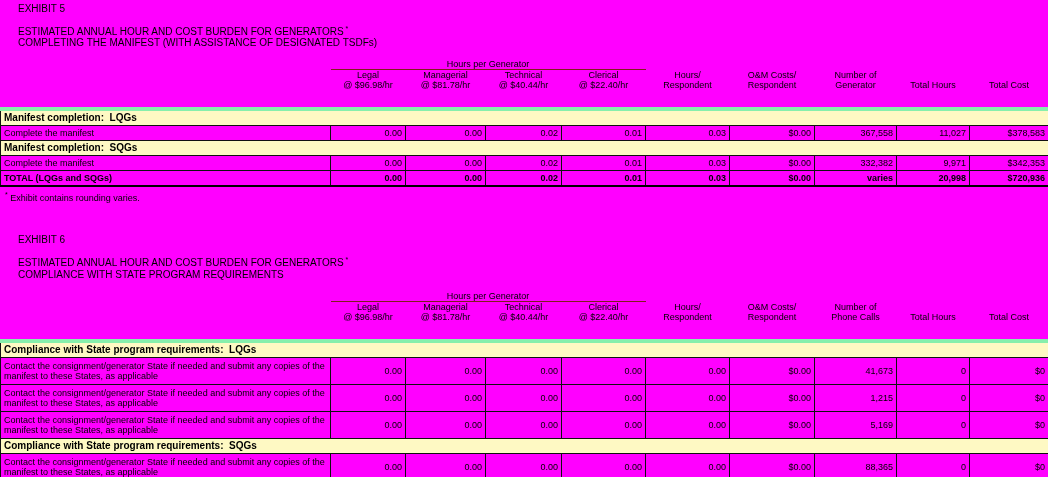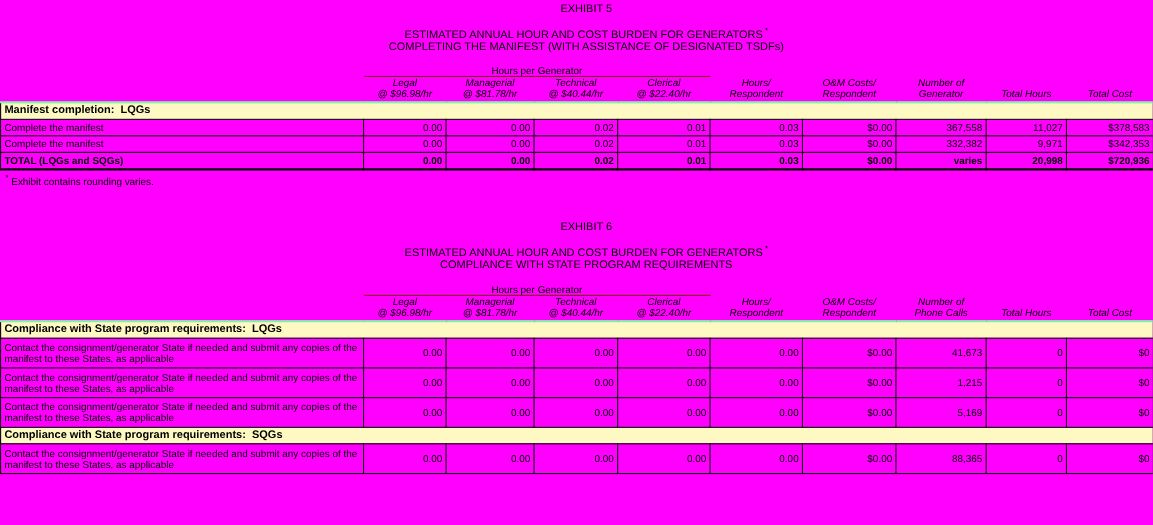--- a/index.html
+++ b/index.html
@@ -3,39 +3,39 @@
 <meta charset="utf-8">
 <style>
   html,body{margin:0;padding:0;}
   body{
     width:1048px;height:477px;
     background:#FF00FF;
     color:#000;
     font-family:"Liberation Sans", sans-serif;
     overflow:hidden;
   }
-  .titleblock{padding:3px 0 0 18px;text-align:center;}
+  .titleblock{padding:3px 0 0 18px;}
   .exh-label{font-size:10px;margin:0 0 9px 0;}
   .exh-title{font-size:10px;line-height:11px;margin:0;}
   .exh-title sup{font-size:7px;margin-left:2px;}
 
   table.burden{
     border-collapse:collapse;
     table-layout:fixed;
     width:1048px;
     margin-top:11px;
   }
   table.burden td{overflow:hidden;}
   thead td{
     font-size:9px;line-height:10px;
     text-align:center;vertical-align:bottom;
     padding:0 2px 1px 2px;
   }
   td.group-span{border-bottom:1px solid #7f1d1d;padding-bottom:0;}
-  tr.colhead td{border-bottom:2px solid #86efac;padding-bottom:2px;font-style:italic;}
+  tr.colhead td{border-bottom:4px solid #86efac;padding-bottom:17px;}
   tbody{border:1px solid #000;}
   tbody td{
     border:1px solid #111;
     font-size:9px;line-height:10px;
     padding:1px 3px;
     height:12px;
     vertical-align:middle;
   }
   tr.section td{
     background:#fef9c3;
@@ -132,20 +132,23 @@
         <td class="num">0.00</td>
         <td class="num">0.00</td>
         <td class="num">0.02</td>
         <td class="num">0.01</td>
         <td class="num">0.03</td>
         <td class="num">$0.00</td>
         <td class="num">367,558</td>
         <td class="num">11,027</td>
         <td class="num">$378,583</td>
       </tr>
+      <tr class="section">
+        <td colspan="10">Manifest completion:  SQGs</td>
+      </tr>
       <tr>
         <td>Complete the manifest</td>
         <td class="num">0.00</td>
         <td class="num">0.00</td>
         <td class="num">0.02</td>
         <td class="num">0.01</td>
         <td class="num">0.03</td>
         <td class="num">$0.00</td>
         <td class="num">332,382</td>
         <td class="num">9,971</td>

